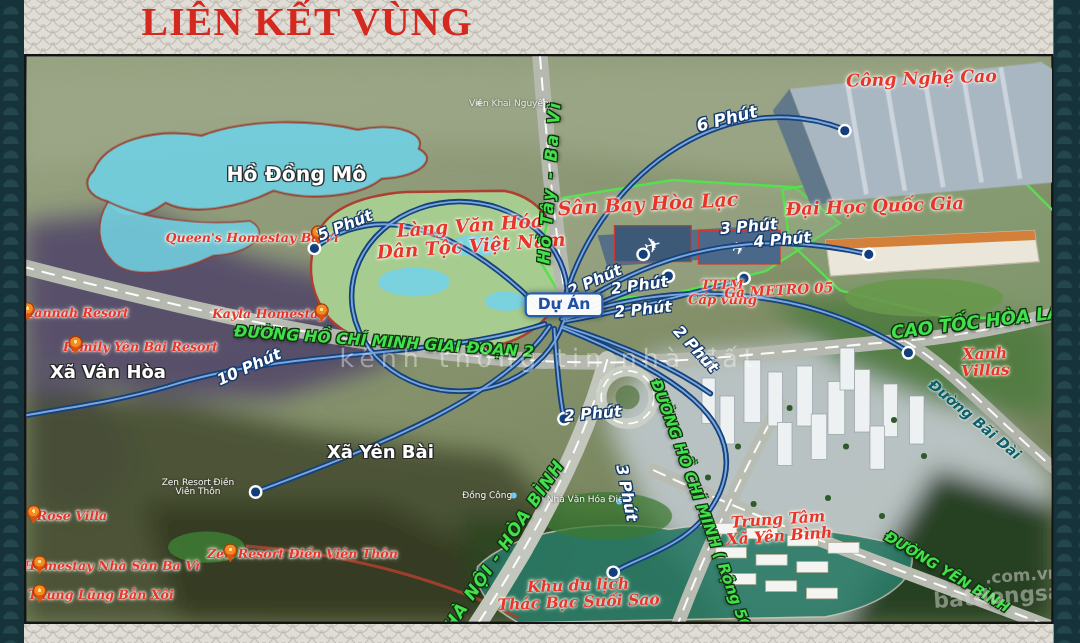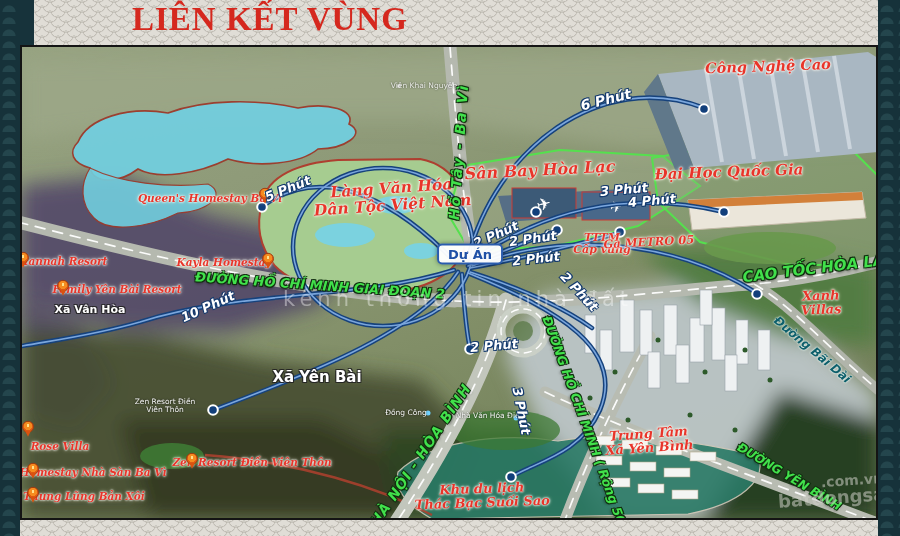--- a/index.html
+++ b/index.html
@@ -9,21 +9,21 @@
     background-image:radial-gradient(circle at 50% 100%, rgba(120,190,190,.14) 6px, rgba(120,190,190,0) 7px);
     background-size:18px 12px;}
   #border-left{left:0;width:20px;}
   #border-right{right:0;width:22px;}
   
   .scallop{position:absolute;left:20px;right:22px;background-color:#e0ddd6;
     background-image:
       radial-gradient(circle at 50% 0%, rgba(178,174,165,0) 6.5px, rgba(178,174,165,.75) 7px, rgba(178,174,165,0) 8.2px),
       radial-gradient(circle at 50% 0%, rgba(178,174,165,0) 6.5px, rgba(178,174,165,.75) 7px, rgba(178,174,165,0) 8.2px);
     background-size:16px 10px,16px 10px;background-position:0 0,8px 5px;}
-  #band-top{top:0;height:47px;margin-left:14px;}
+  #band-top{top:0;height:47px;}
   #band-bottom{bottom:0;height:16px;}
   #page-title{position:absolute;left:98px;top:1px;font-family:"Liberation Serif","DejaVu Serif",serif;
     font-weight:bold;font-size:33px;color:#d5281e;letter-spacing:1px;}
   
   #map{position:absolute;left:20px;top:45px;width:858px;height:475px;overflow:hidden;
     border:2px solid #141414;box-sizing:border-box;
     background:linear-gradient(160deg,#97a381 0%,#8e9a78 30%,#828f68 55%,#75835c 78%,#687550 100%);}
   #world{position:absolute;left:-22px;top:-47px;width:900px;height:536px;}
   svg{position:absolute;left:0;top:0;}
   
@@ -247,21 +247,22 @@
           <g>
               <circle cx="213" cy="410" r="5.8" fill="#fff"></circle>
               <circle cx="213" cy="410" r="3.8" fill="#123f7b"></circle>
             </g>
           <circle cx="428" cy="413" r="2.5" fill="#6fd1ff"></circle>
           <circle cx="516" cy="418" r="2.5" fill="#6fd1ff"></circle>
           <circle cx="399" cy="86" r="2" fill="#fff" opacity=".8"></circle>
         </g>
       </svg>
 
-      <div class="lbl white" style="left:90px;top:310px;font-size:11px;">Xã Vân Hòa</div>
+      <div class="lbl white" style="left:247px;top:146px;font-size:17px;">Hồ Đồng Mô</div>
+      <div class="lbl white" style="left:90px;top:310px;font-size:15px;">Xã Vân Hòa</div>
       <div class="lbl white" style="left:317px;top:377px;font-size:15px;">Xã Yên Bài</div>
       <div class="lbl red" style="left:392px;top:197px;font-size:15.5px;transform:translate(-50%,-50%) rotate(-4deg);">Làng Văn Hóa
 Dân Tộc Việt Nam</div>
       <div class="lbl red" style="left:540px;top:170px;font-size:16px;transform:translate(-50%,-50%) rotate(-3deg);">Sân Bay Hòa Lạc</div>
       <div class="lbl red" style="left:768px;top:66px;font-size:14.5px;transform:translate(-50%,-50%) rotate(-2deg);">Công Nghệ Cao</div>
       <div class="lbl red" style="left:729px;top:172px;font-size:15px;transform:translate(-50%,-50%) rotate(-2deg);">Đại Học Quốc Gia</div>
       <div class="lbl red" style="left:602px;top:244px;font-size:11px;">TTTM
 Cấp vùng</div>
       <div class="lbl red" style="left:649px;top:242px;font-size:11.5px;transform:translate(-50%,-50%) rotate(-3deg);">Ga METRO 05</div>
       <div class="lbl red" style="left:821px;top:303px;font-size:13px;transform:translate(-50%,-50%) rotate(-2deg);">Xanh Villas</div>
@@ -284,21 +285,21 @@
       <div class="lbl teal" style="left:812px;top:350px;font-size:12px;transform:translate(-50%,-50%) rotate(40deg);white-space:nowrap;">Đường Bãi Dài</div>
 
       <div class="lbl red" style="left:210px;top:199px;font-size:10.5px;white-space:nowrap;">Queen's Homestay Ba Vì</div>
       <span class="pin" style="left:265px;top:198px;"></span>
       <div class="lbl red" style="left:63px;top:262px;font-size:10.5px;white-space:nowrap;">Hannah Resort</div>
       <span class="pin" style="left:23px;top:262px;"></span>
       <div class="lbl red" style="left:117px;top:290px;font-size:10.5px;white-space:nowrap;">Family Yên Bài Resort</div>
       <span class="pin" style="left:63px;top:290px;"></span>
       <div class="lbl red" style="left:224px;top:263px;font-size:10.5px;white-space:nowrap;">Kayla Homestay</div>
       <span class="pin" style="left:268px;top:263px;"></span>
-      <div class="lbl red" style="left:60px;top:431px;font-size:10.5px;white-space:nowrap;margin-top:16px;">Rose Villa</div>
+      <div class="lbl red" style="left:60px;top:431px;font-size:10.5px;white-space:nowrap;">Rose Villa</div>
       <span class="pin" style="left:28px;top:431px;"></span>
       <div class="lbl red" style="left:93px;top:473px;font-size:10.5px;white-space:nowrap;">Homestay Nhà Sàn Ba Vì</div>
       <span class="pin" style="left:33px;top:473px;"></span>
       <div class="lbl red" style="left:84px;top:497px;font-size:10.5px;white-space:nowrap;">Thung Lũng Bản Xôi</div>
       <span class="pin" style="left:33px;top:497px;"></span>
       <div class="lbl red" style="left:252px;top:463px;font-size:10.5px;white-space:nowrap;">Zen Resort Điền Viên Thôn</div>
       <span class="pin" style="left:192px;top:463px;"></span>
 
       <div class="lbl time" style="left:288px;top:189px;transform:translate(-50%,-50%) rotate(-22deg);">5 Phút</div>
       <div class="lbl time" style="left:606px;top:100px;font-size:14px;transform:translate(-50%,-50%) rotate(-14deg);">6 Phút</div>

